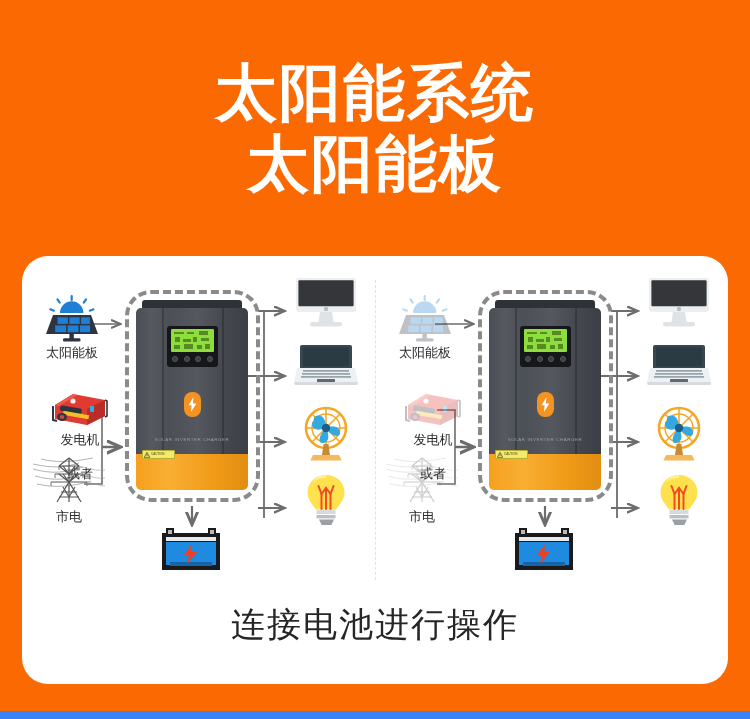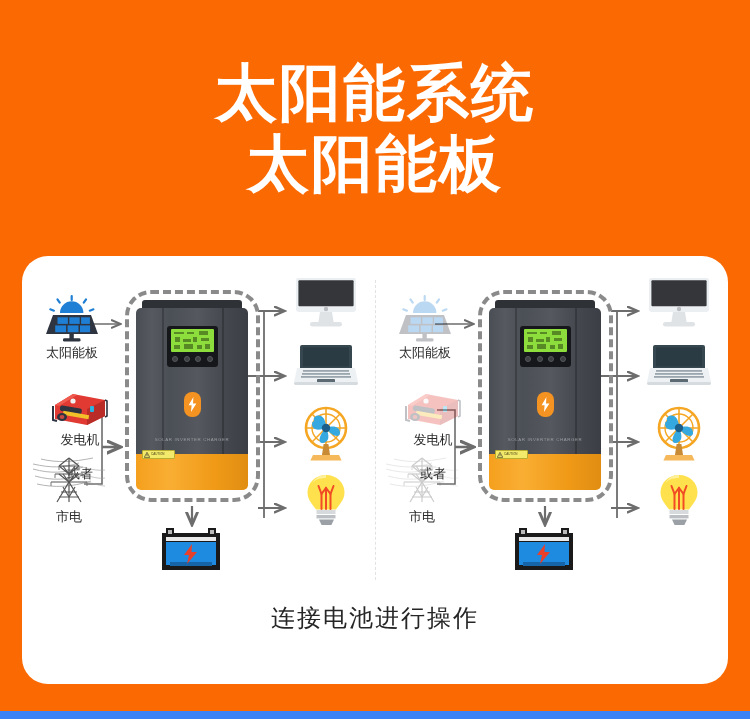--- a/index.html
+++ b/index.html
@@ -233,21 +233,21 @@
     width: 353px; height: 360px;
     pointer-events: none;
   }
 
   
   .caption {
     position: absolute;
     left: 0; top: 346px;
     width: 706px;
     text-align: center;
-    font-size: 24px;
+    font-size: 34px;
     color: #262626;
     letter-spacing: 2px;
     font-family: "DejaVu Sans", "Liberation Sans", sans-serif;
   }
 </style>
 </head>
 <body>
 
 <div id="page">
 

